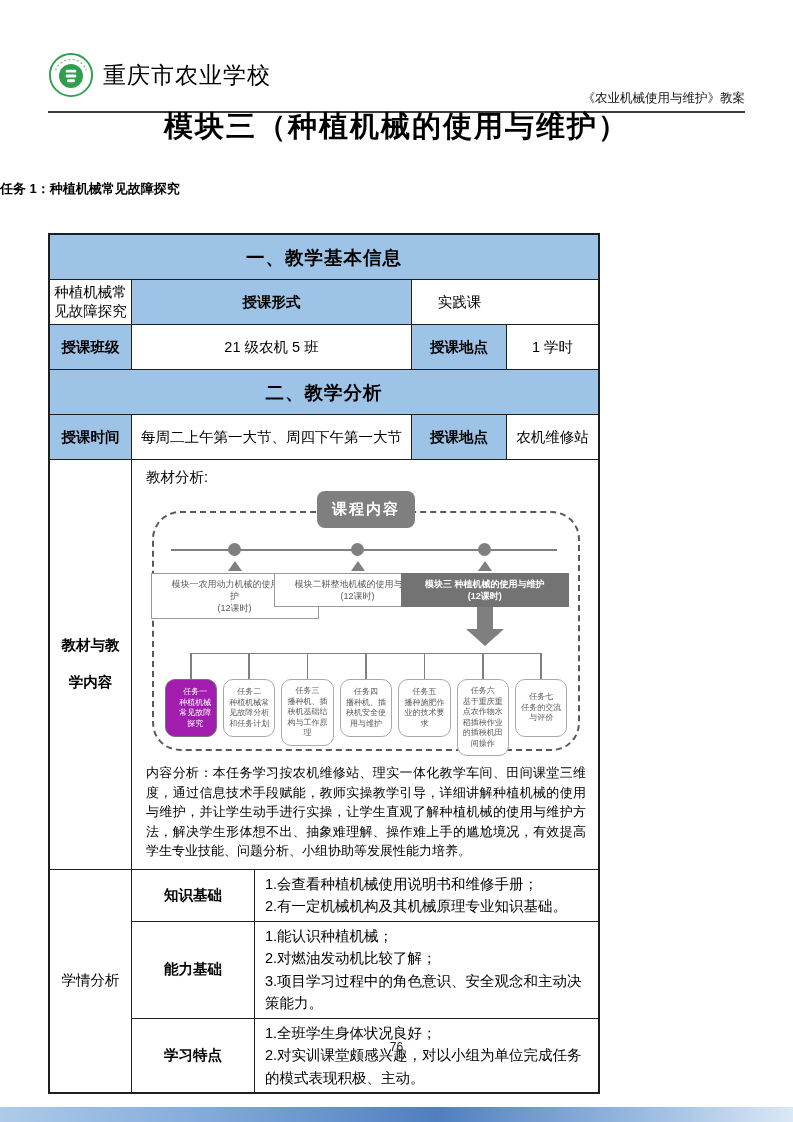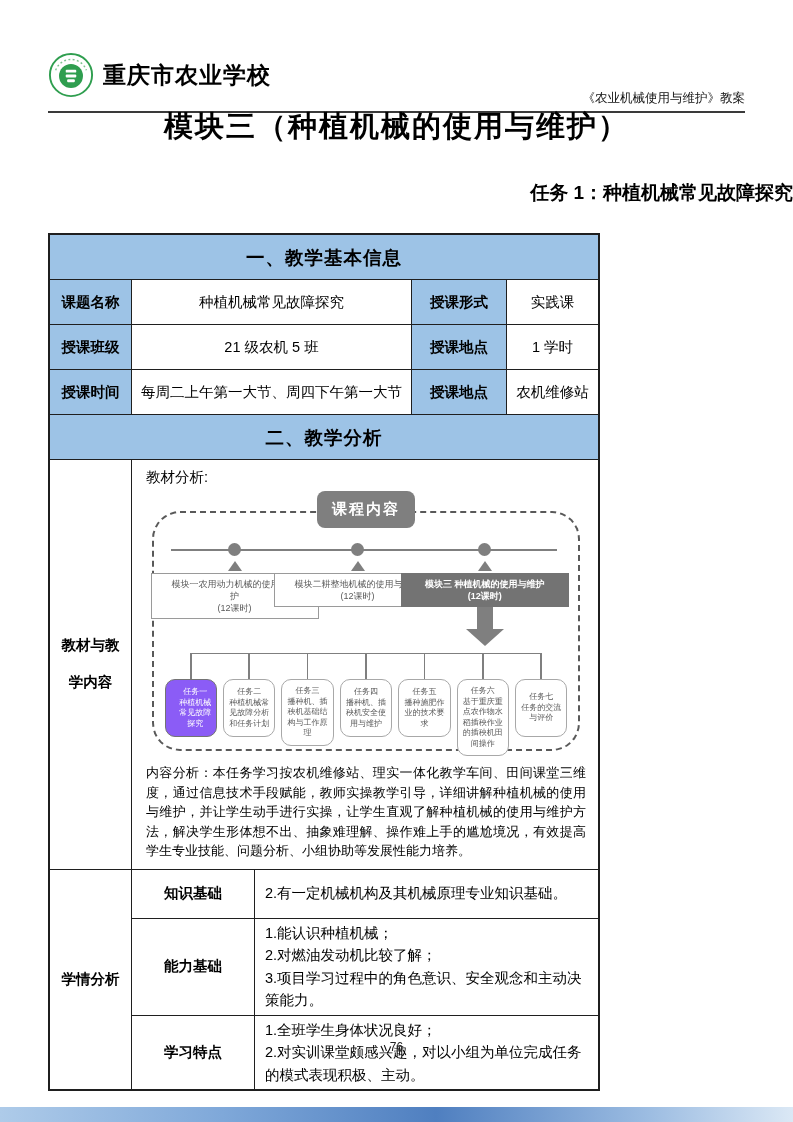--- a/index.html
+++ b/index.html
@@ -6,28 +6,28 @@
   html,body { background:#fff; }
   .page {
     position: relative; width: 793px; height: 1122px; background: #fff;
     font-family: "Liberation Sans", sans-serif; color: #000; overflow: hidden;
     margin: 0 auto;
   }
   
   .header { position: absolute; left: 48px; right: 48px; top: 52px; }
   .header-row1 { display: flex; align-items: center; gap: 9px; }
   .logo { width: 46px; height: 46px; flex: 0 0 auto; }
-  .school-name { font-family: "Liberation Serif", serif; font-weight: bold; font-size: 23px; letter-spacing: 1px; text-align: right; }
+  .school-name { font-family: "Liberation Serif", serif; font-weight: normal; font-size: 23px; letter-spacing: 1px; text-align: right; }
   .doc-label { text-align: right; font-family: "Liberation Serif", serif; font-size: 12.5px; margin-top: -8px; color:#111; }
   .header-rule { border-top: 2px solid #3a3a3a; margin-top: 4px; }
   
   .module-title { position: absolute; top: 107px; left: 0; width: 100%; text-align: center;
     font-size: 29px; font-weight: bold; letter-spacing: 2px; }
-  .task-title { position: absolute; top: 180px; left: 0; width: 100%; text-align: right;
-    font-size: 19px; font-weight: bold; }
+  .task-title { position: absolute; top: 180px; left: 0; width: 100%; text-align: left;
+    font-size: 13px; font-weight: bold; }
   
   .tbl { position: absolute; left: 48px; top: 233px; width: 552px; border: 2px solid #1f1f1f; background:#fff; }
   .trow { display: grid; border-top: 1.2px solid #1f1f1f; }
   .trow:first-child { border-top: none; }
   .cell { border-right: 1.2px solid #1f1f1f; display: flex; align-items: center; justify-content: center;
     font-size: 14.5px; text-align: center; }
   .cell:last-child { border-right: none; }
   .sec-header { height: 44px; background: #9DC3E6; display:flex; align-items:center; justify-content:center;
     font-size: 18.5px; font-weight: bold; letter-spacing: 1px; }
   .info-row { grid-template-columns: 82px 280px 95px 1fr; height: 45px; }
@@ -60,26 +60,26 @@
   .big-arrow .head { width: 0; height: 0; margin: 0 auto;
     border-left: 19px solid transparent; border-right: 19px solid transparent; border-top: 17px solid #7f7f7f; }
   .task-tree { position: absolute; left: 2.5%; right: 2.5%; top: 140px; }
   .tree-hline { position: absolute; top: 0; left: 6.5%; right: 6.5%; border-top: 1.5px solid #7f7f7f; }
   .tasks-row { display: flex; justify-content: space-between; }
   .task-col { width: 13%; display: flex; flex-direction: column; align-items: center; }
   .task-stub { width: 1.5px; height: 26px; background: #7f7f7f; }
   .task-box { width: 100%; min-height: 58px; background: #fff; border: 1px solid #a8a8a8; border-radius: 10px;
     color: #595959; font-size: 8px; line-height: 10.5px; padding: 6px 3px;
     display: flex; flex-direction: column; justify-content: center; text-align: center; }
-  .task-box.dark { background: #8b5cf6; border-color: #737373; color: #fff; padding-left: 12px; }
+  .task-box.dark { background: #a21caf; border-color: #737373; color: #fff; padding-left: 12px; }
   
   .content-analysis { margin-top: 10px; font-size: 13px; line-height: 19.5px; text-align: justify; color:#000; }
   
   .learner-row { grid-template-columns: 82px 1fr; }
-  .learner-label { font-weight: bold; }
+  .learner-label { font-weight: normal; }
   .sub-rows { border-right: none; display: block; padding: 0; }
   .sub-row { display: grid; grid-template-columns: 123px 1fr; border-top: 1.2px solid #1f1f1f; }
   .sub-row:first-child { border-top: none; }
   .sub-label { font-weight: bold; }
   .sub-content { border-right: none; flex-direction: column; align-items: flex-start; justify-content: center;
     text-align: left; padding: 3px 10px; line-height: 22.5px; }
   .sub-row.h2 { min-height: 48px; }
   .sub-row.h3 { min-height: 68px; }
   
   .page-number { position: absolute; top: 1040px; left: 0; width: 100%; text-align: center; font-size: 12px; color:#222; }
@@ -110,41 +110,40 @@
   <div class="module-title">模块三（种植机械的使用与维护）</div>
   <div class="task-title">任务 1：种植机械常见故障探究</div>
 
   <div class="tbl">
 
     <div class="trow">
         <div class="sec-header" style="width:100%">一、教学基本信息</div>
       </div>
 
     <div class="trow info-row">
-      <div class="cell lbl">课题名称</div>
       <div class="cell">种植机械常见故障探究</div>
       <div class="cell lbl">授课形式</div>
       <div class="cell">实践课</div>
     </div>
     <div class="trow info-row">
       <div class="cell lbl">授课班级</div>
       <div class="cell">21 级农机 5 班</div>
       <div class="cell lbl">授课地点</div>
       <div class="cell">1 学时</div>
     </div>
+    <div class="trow">
+        <div class="sec-header" style="width:100%">二、教学分析</div>
+      </div>
+
     <div class="trow info-row">
       <div class="cell lbl">授课时间</div>
       <div class="cell">每周二上午第一大节、周四下午第一大节</div>
       <div class="cell lbl">授课地点</div>
       <div class="cell">农机维修站</div>
     </div>
-
-    <div class="trow">
-        <div class="sec-header" style="width:100%">二、教学分析</div>
-      </div>
 
     <div class="trow analysis-row">
       <div class="cell material-label">教材与教学内容</div>
       <div class="cell analysis-content">
         <div class="material-intro">教材分析:</div>
 
         <div class="diagram">
           <div class="course-box">课程内容</div>
           <div class="dashed-box">
             <div class="timeline-line"></div>
@@ -239,20 +238,21 @@
         <div class="content-analysis">内容分析：本任务学习按农机维修站、理实一体化教学车间、田间课堂三维度，通过信息技术手段赋能，教师实操教学引导，详细讲解种植机械的使用与维护，并让学生动手进行实操，让学生直观了解种植机械的使用与维护方法，解决学生形体想不出、抽象难理解、操作难上手的尴尬境况，有效提高学生专业技能、问题分析、小组协助等发展性能力培养。</div>
       </div>
     </div>
 
     <div class="trow learner-row">
       <div class="cell learner-label">学情分析</div>
       <div class="cell sub-rows">
         <div class="sub-row h2">
           <div class="cell sub-label">知识基础</div>
           <div class="cell sub-content">
+            <div>1.会查看种植机械使用说明书和维修手册；</div>
             <div>2.有一定机械机构及其机械原理专业知识基础。</div>
           </div>
         </div>
         <div class="sub-row h3">
           <div class="cell sub-label">能力基础</div>
           <div class="cell sub-content">
             <div>1.能认识种植机械；</div>
             <div>2.对燃油发动机比较了解；</div>
             <div>3.项目学习过程中的角色意识、安全观念和主动决策能力。</div>
           </div>

